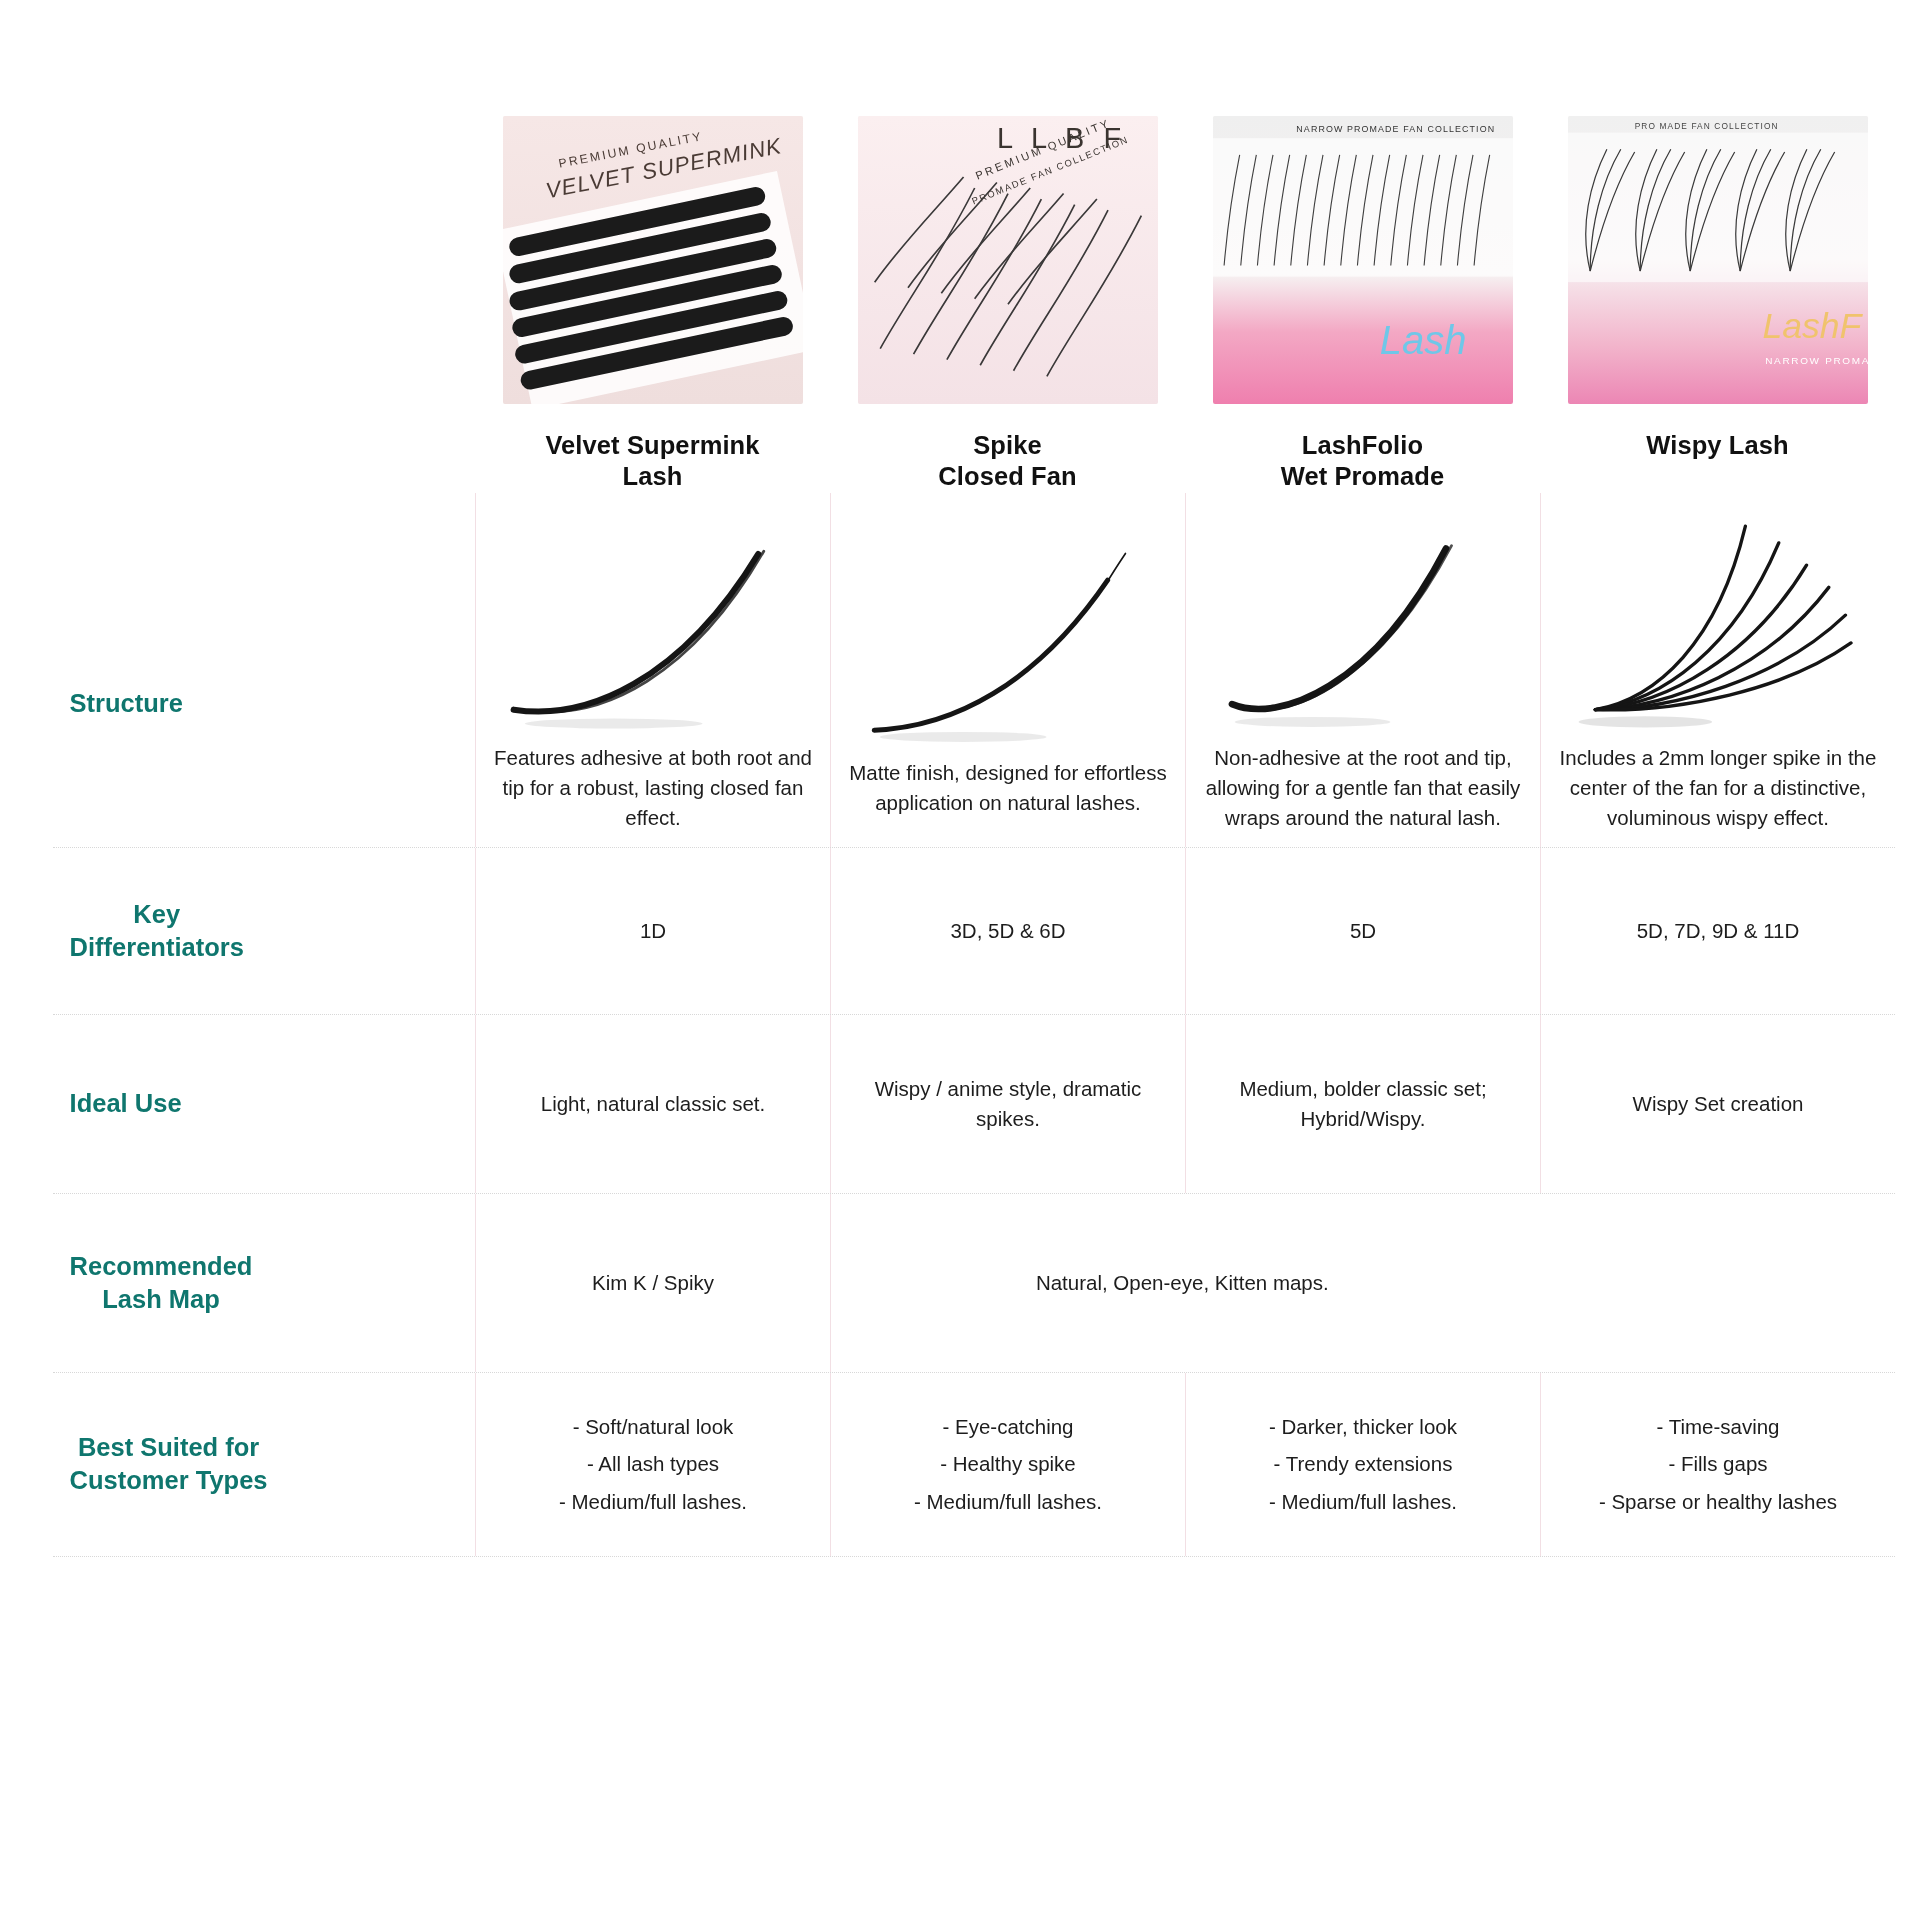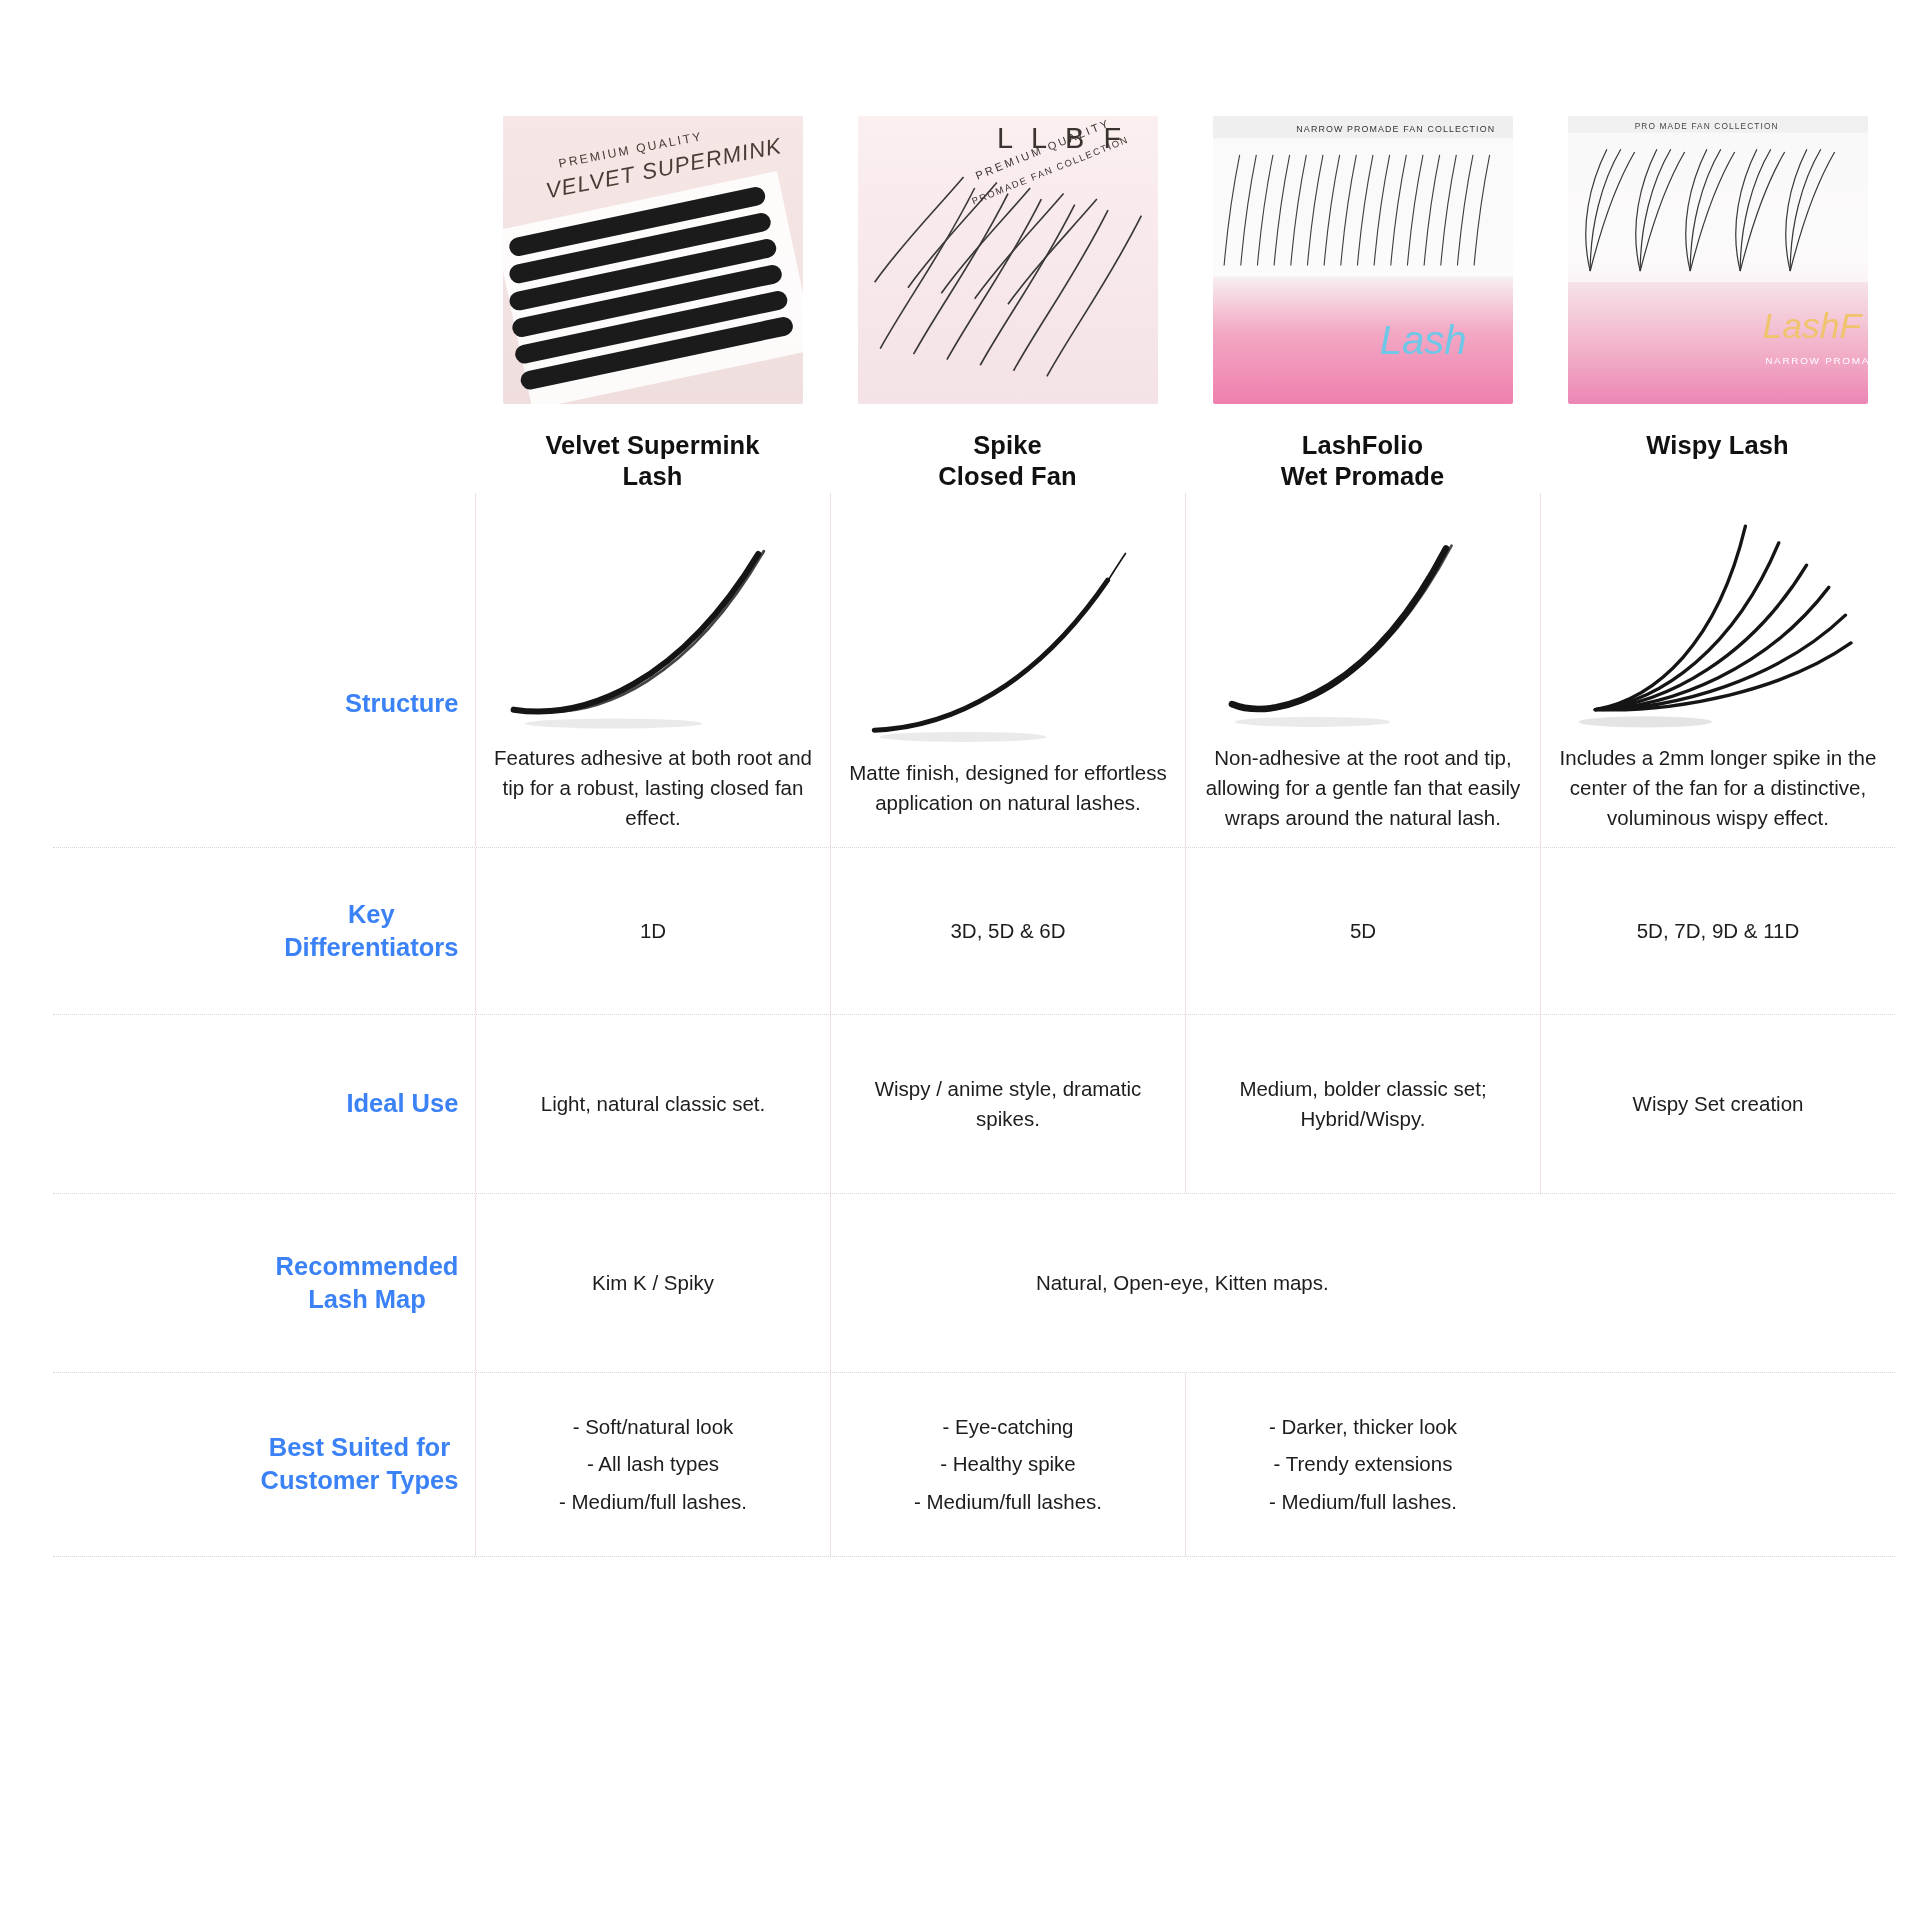--- a/index.html
+++ b/index.html
@@ -56,24 +56,24 @@
   }
 
   .spacer-cell { }
 
   
   .row-label {
     font-size: 25.5px;
     font-weight: bold;
     line-height: 1.3;
     text-align: center;
-    color: #3b82f6;
+    color: #0f766e;
     display: flex;
     align-items: center;
-    justify-content: flex-end;
+    justify-content: flex-start;
     padding: 0 16.6px;
   }
 
   .cell {
     font-size: 20.5px;
     line-height: 1.45;
     text-align: center;
     color: #1d1d1d;
     padding: 14.4px 14.4px;
     display: flex;
@@ -402,18 +402,25 @@
         <li>- Medium/full lashes.</li>
       </ul>
     </div>
     <div class="cell vsep">
       <ul class="lines">
         <li>- Darker, thicker look</li>
         <li>- Trendy extensions</li>
         <li>- Medium/full lashes.</li>
       </ul>
     </div>
+    <div class="cell vsep">
+      <ul class="lines">
+        <li>- Time-saving</li>
+        <li>- Fills gaps</li>
+        <li>- Sparse or healthy lashes</li>
+      </ul>
+    </div>
 
     <div class="hsep"></div>
 
   </div>
 </div>
 
 
 </body></html>

